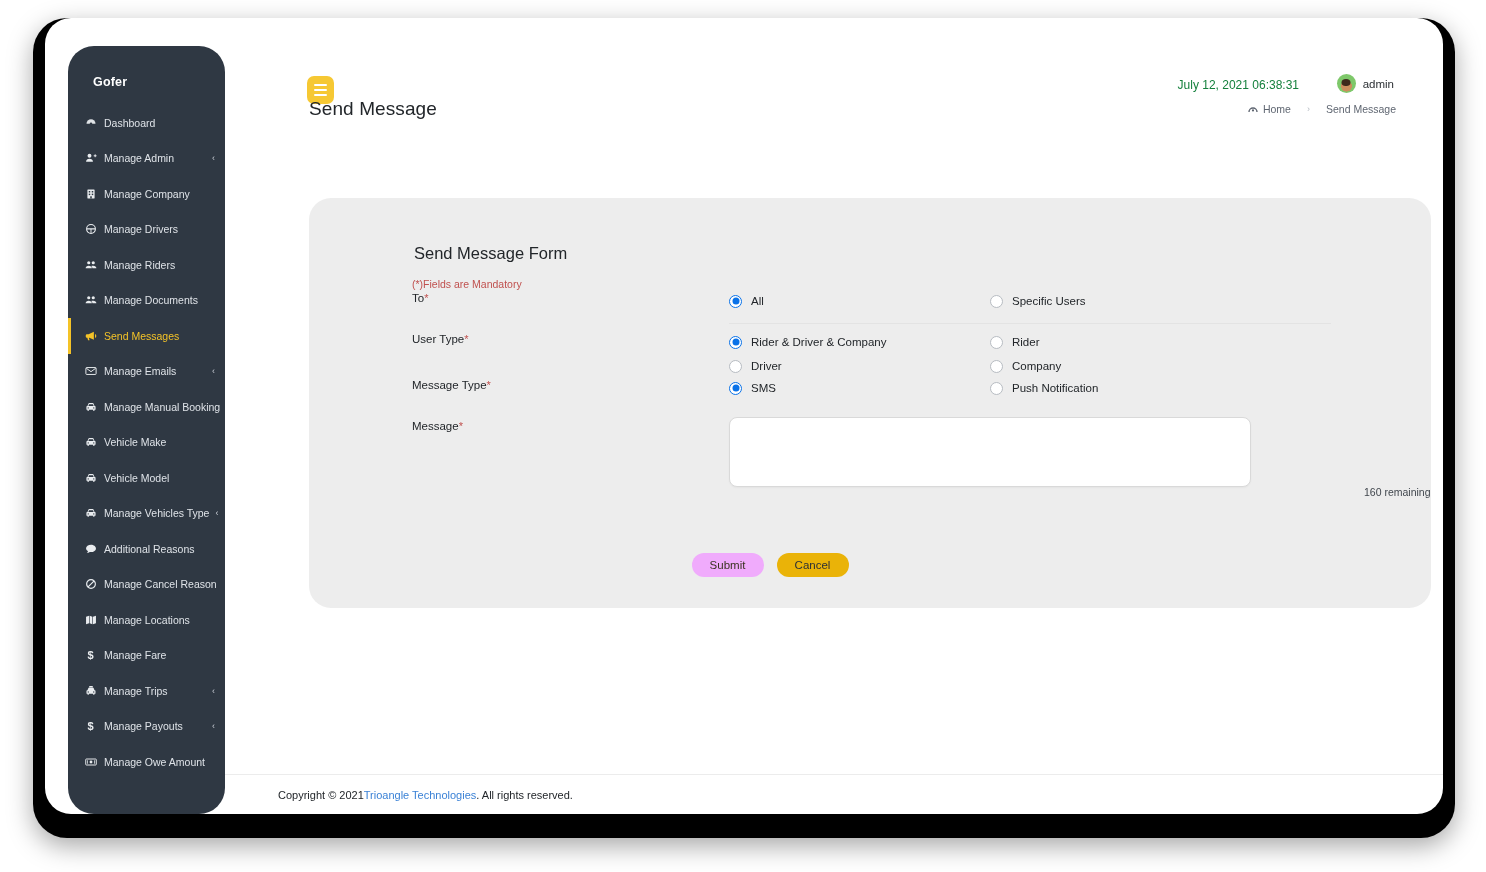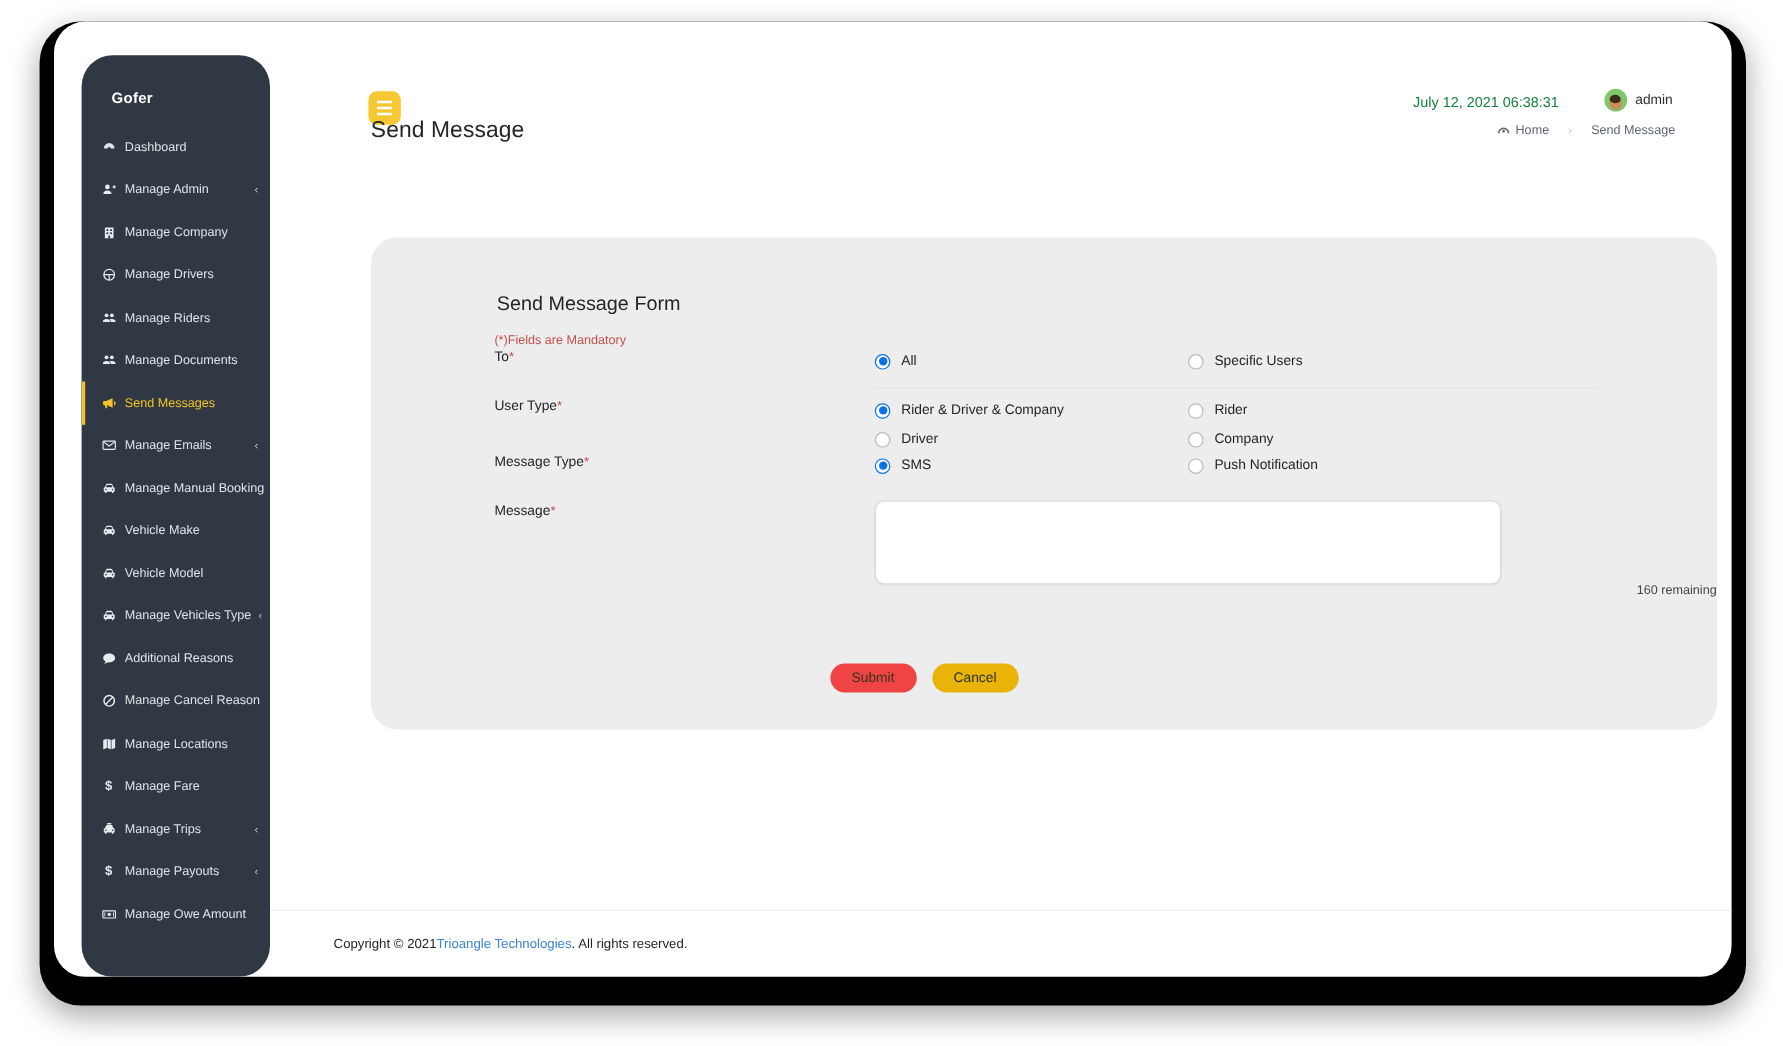--- a/index.html
+++ b/index.html
@@ -323,30 +323,30 @@
   }
   .btn {
     border: none;
     border-radius: 16px;
     font-size: 11.5px;
     font-family: "Liberation Sans", sans-serif;
     cursor: pointer;
     height: 24px;
     padding: 0 18px;
   }
-  .btn-submit { background: #ef4444; color: #3a3320; min-width: 72px; }
+  .btn-submit { background: #f0abfc; color: #3a3320; min-width: 72px; }
   .btn-cancel { background: #eab308; color: #2b3036; min-width: 72px; }
 
   
   .footer {
     position: absolute;
     left: 0;
     right: 0;
     bottom: 0;
-    height: 56px;
+    height: 40px;
     border-top: 1px solid #ececec;
     display: flex;
     align-items: center;
     padding-left: 53px;
     font-size: 11px;
     color: #22262a;
   }
   .footer .link { color: #3b82d6; cursor: pointer; }
 </style>
 </head>

